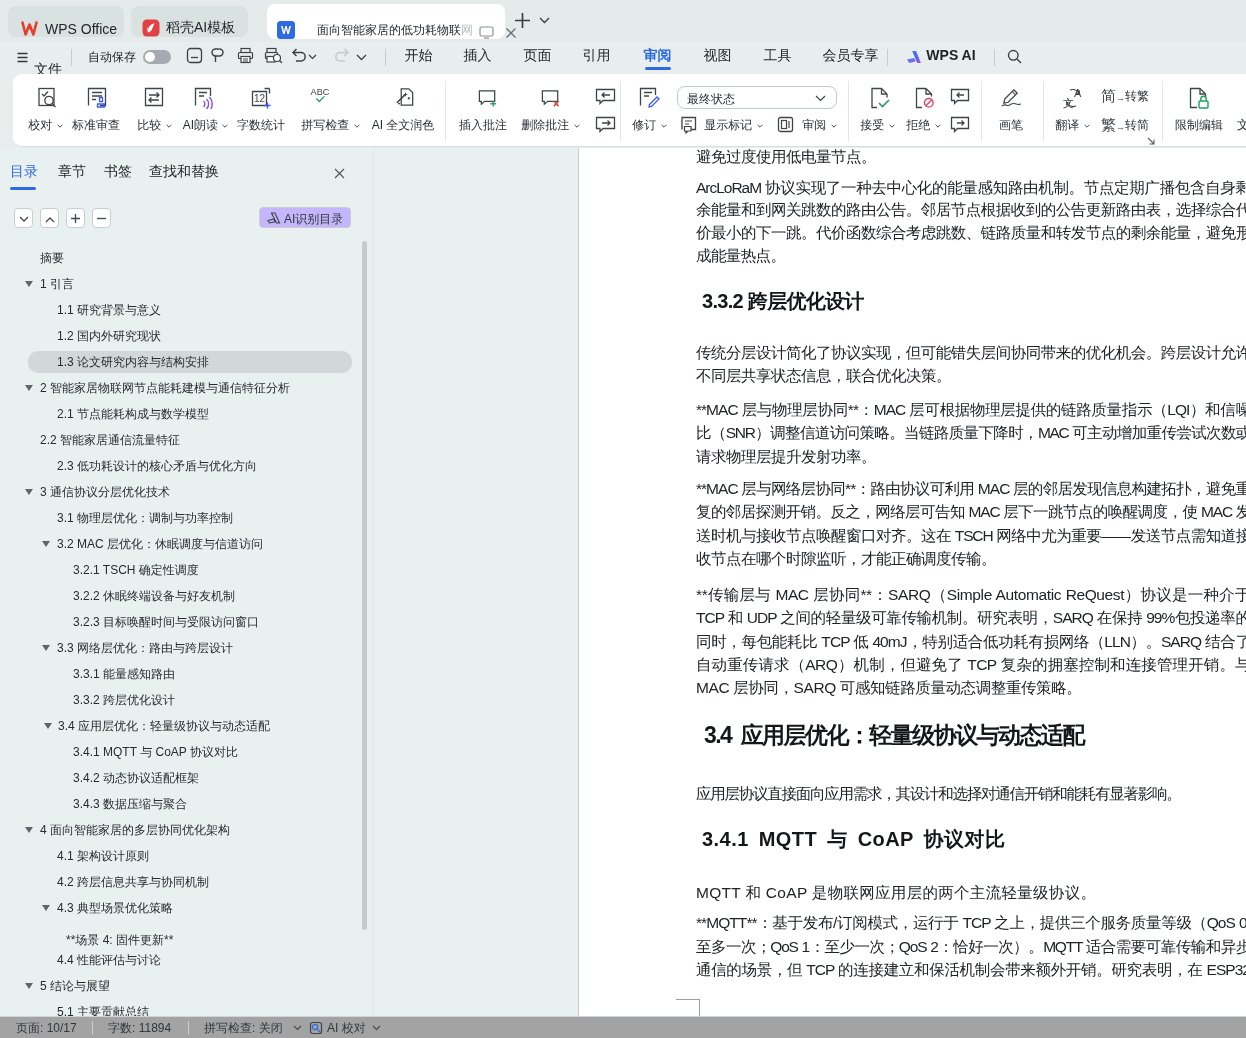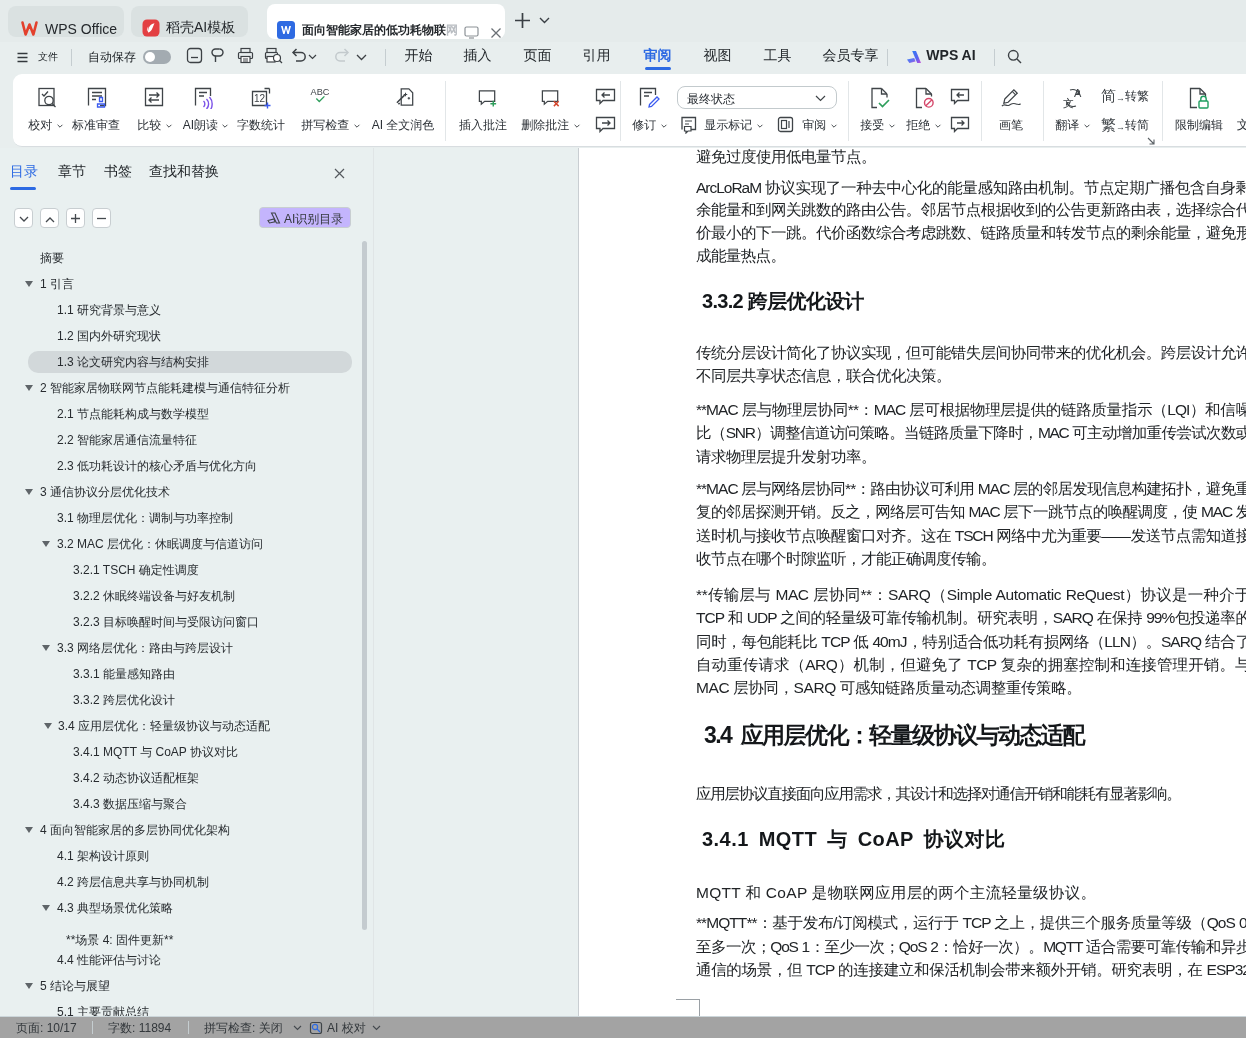--- a/index.html
+++ b/index.html
@@ -53,41 +53,41 @@
         <path d="M6 13.5 C6 9 7.5 5.5 12.5 4.2 C11 7 11 8.5 9.8 10.5 C8.8 12.2 7.5 13.2 6 13.5 Z" fill="#ffffff"></path>
         <path d="M5.2 12.8 C4.6 10.8 4.9 8.9 6.2 7.4 C6.5 9 6.3 10.8 5.2 12.8 Z" fill="#ffc9c9"></path>
       </svg>
     <span style="margin-left:6px;">稻壳AI模板</span>
   </div>
   <div class="tab active" style="left:267px; width:238px;">
     <svg style="margin-left:10px;" width="18" height="18" viewBox="0 0 18 18">
         <rect x="0" y="0" width="18" height="18" rx="3.5" fill="#2e6ae2"></rect>
         <path d="M4 5 L6.2 13 L7.6 13 L9 7.8 L10.4 13 L11.8 13 L14 5 L12.3 5 L11 10.3 L9.7 5 L8.3 5 L7 10.3 L5.7 5 Z" fill="#ffffff"></path>
       </svg>
-    <span style="margin-left:7px; font-size:12px;font-weight:bold;">面向智能家居的低功耗物联<span style="color:#b9bdc2;">网</span></span>
+    <span style="margin-left:22px; font-size:12px;">面向智能家居的低功耗物联<span style="color:#b9bdc2;">网</span></span>
     <svg style="margin-left:6px;" width="15" height="13" viewBox="0 0 15 13">
         <rect x="1" y="1" width="13" height="9" rx="1.5" fill="none" stroke="#8b9196" stroke-width="1.2"></rect>
         <path d="M5 12 h5" stroke="#8b9196" stroke-width="1.2"></path>
       </svg>
     <svg style="margin-left:11px;" width="12" height="12" viewBox="0 0 12 12">
         <path d="M1.5 1.5 L10.5 10.5 M10.5 1.5 L1.5 10.5" stroke="#6a7075" stroke-width="1.3"></path>
       </svg>
   </div>
   <svg class="abs" style="left:514px; top:12px;" width="17" height="17" viewBox="0 0 17 17">
       <path d="M8.5 1 V16 M1 8.5 H16" stroke="#3a3f44" stroke-width="1.7"></path>
     </svg>
   <svg class="abs" style="left:539px; top:17px;" width="11" height="7" viewBox="0 0 11 7">
       <path d="M1 1 L5.5 5.5 L10 1" fill="none" stroke="#3a3f44" stroke-width="1.4"></path>
     </svg>
 </div>
 <div class="abs" id="menubar">
   <svg class="abs" style="left:17px; top:10px;" width="11" height="11" viewBox="0 0 11 11">
       <path d="M0.5 1.5 h10 M0.5 5.5 h10 M0.5 9.5 h10" stroke="#33383c" stroke-width="1.3"></path>
     </svg>
-  <div class="mitem" style="left:33px; top:2px; width:30px; font-size:10px;">文件</div>
+  <div class="mitem" style="left:33px; top:14px; width:30px; font-size:14px;">文件</div>
   <div class="vdiv" style="left:71px; top:7px; height:17px;"></div>
   <div class="mitem" style="left:88px; top:2px; width:48px; font-size:12px;">自动保存</div>
   <div class="abs" style="left:143px; top:8px; width:28px; height:14px; border-radius:7px; background:#a3abb1;">
     <div class="abs" style="left:2px; top:2px; width:10px; height:10px; border-radius:5px; background:#ffffff;"></div>
   </div>
   <svg class="abs" style="left:186px; top:5px;" width="17" height="17" viewBox="0 0 17 17">
       <rect x="1.5" y="1.5" width="14" height="14" rx="3" fill="none" stroke="#3c4145" stroke-width="1.3"></rect>
       <path d="M5 10.5 h7" stroke="#3c4145" stroke-width="1.3"></path>
     </svg>
   <svg class="abs" style="left:209px; top:5px;" width="17" height="17" viewBox="0 0 17 17">
@@ -380,21 +380,21 @@
 <div id="toc">
   <div class="tocrow" style="left:40px; top:247.7px;">摘要</div>
   <div class="tocarrow" style="left:25px; top:281.2px;"></div>
     <div class="tocrow" style="left:40px; top:273.7px;">1 引言</div>
   <div class="tocrow" style="left:57px; top:299.7px;">1.1 研究背景与意义</div>
   <div class="tocrow" style="left:57px; top:325.7px;">1.2 国内外研究现状</div>
   <div class="tocrow" style="left:57px; top:351.7px;">1.3 论文研究内容与结构安排</div>
   <div class="tocarrow" style="left:25px; top:385.2px;"></div>
     <div class="tocrow" style="left:40px; top:377.7px;">2 智能家居物联网节点能耗建模与通信特征分析</div>
   <div class="tocrow" style="left:57px; top:403.7px;">2.1 节点能耗构成与数学模型</div>
-  <div class="tocrow" style="left:57px; top:429.7px;">2.2 智能家居通信流量特征</div>
+  <div class="tocrow" style="left:40px; top:429.7px;">2.2 智能家居通信流量特征</div>
   <div class="tocrow" style="left:57px; top:455.7px;">2.3 低功耗设计的核心矛盾与优化方向</div>
   <div class="tocarrow" style="left:25px; top:489.2px;"></div>
     <div class="tocrow" style="left:40px; top:481.7px;">3 通信协议分层优化技术</div>
   <div class="tocrow" style="left:57px; top:507.7px;">3.1 物理层优化：调制与功率控制</div>
   <div class="tocarrow" style="left:42px; top:541.2px;"></div>
     <div class="tocrow" style="left:57px; top:533.7px;">3.2 MAC 层优化：休眠调度与信道访问</div>
   <div class="tocrow" style="left:73px; top:559.7px;">3.2.1 TSCH 确定性调度</div>
   <div class="tocrow" style="left:73px; top:585.7px;">3.2.2 休眠终端设备与好友机制</div>
   <div class="tocrow" style="left:73px; top:611.7px;">3.2.3 目标唤醒时间与受限访问窗口</div>
   <div class="tocarrow" style="left:42px; top:645.2px;"></div>

